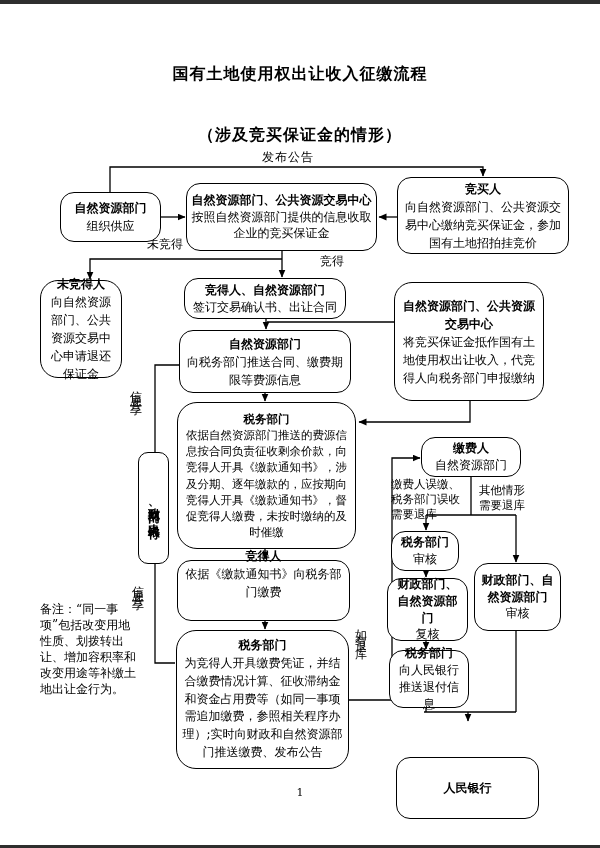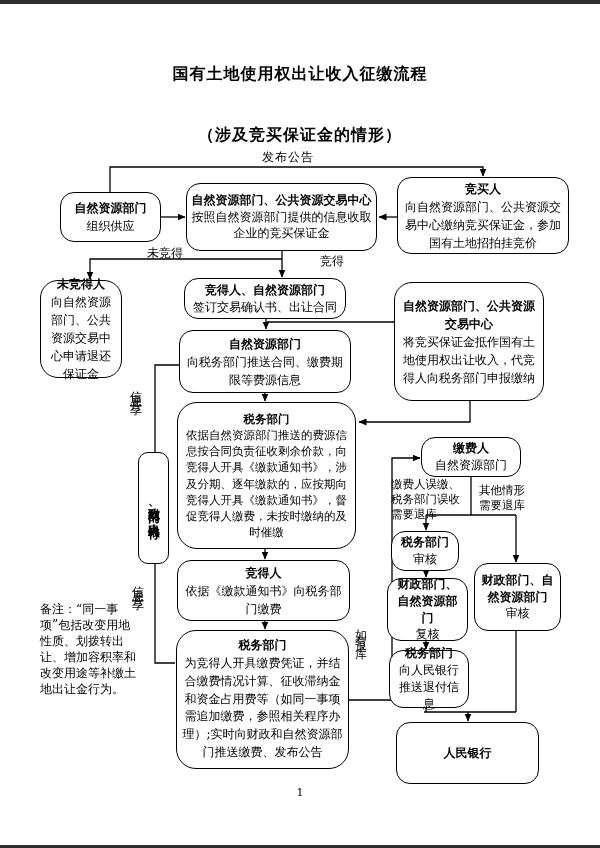--- a/index.html
+++ b/index.html
@@ -63,21 +63,21 @@
       <path d="M426 571 V577" marker-end="url(#ah)"></path>
       <path d="M426 641 V649" marker-end="url(#ah)"></path>
       <path d="M516 631 V712"></path>
       <path d="M426 708 V712"></path>
       <path d="M424 712 H516"></path>
       <path d="M468 712 V721" marker-end="url(#ah)"></path>
     </g>
   </svg>
 
   <div class="flabel" style="left:250px;top:149px;letter-spacing:1px;margin-left:12px;">发布公告</div>
-  <div class="flabel" style="left:147px;top:245px;">未竞得</div>
+  <div class="flabel" style="left:147px;top:236px;">未竞得</div>
   <div class="flabel" style="left:288px;top:253px;margin-left:32px;">竞得</div>
   <div class="vlabel" style="left:127px;top:381px;height:66px;">信息共享</div>
   <div class="vlabel" style="left:129px;top:576px;height:66px;">信息共享</div>
   <div class="vlabel wide" style="left:352px;top:619px;height:80px;">如有退库</div>
   <div class="mlabel" style="left:391px;top:478px;width:78px;">缴费人误缴、税务部门误收需要退库</div>
   <div class="mlabel" style="left:479px;top:484px;width:50px;">其他情形需要退库</div>
 
   <div class="node" style="left:60px;top:192px;width:101px;height:50px;">
     <div class="nt">自然资源部门</div>
     <div class="nb">组织供应</div>
@@ -136,25 +136,25 @@
   <div class="node snug" style="left:474px;top:563px;width:87px;height:68px;">
     <div class="nt">财政部门、自然资源部门</div>
     <div class="nb">审核</div>
   </div>
 
   <div class="node snug" style="left:389px;top:650px;width:80px;height:58px;">
     <div class="nt">税务部门</div>
     <div class="nb">向人民银行推送退付信息</div>
   </div>
 
-  <div class="node" style="left:396px;top:722px;width:143px;height:62px;gap:24px;">
+  <div class="node" style="left:396px;top:757px;width:143px;height:62px;gap:24px;">
     <div class="nt">人民银行</div>
   </div>
 
-  <div class="node" style="left:177px;top:560px;width:173px;height:61px;">
+  <div class="node" style="left:177px;top:560px;width:173px;height:61px;justify-content:flex-end;">
     <div class="nt">竞得人</div>
     <div class="nb">依据《缴款通知书》向税务部门缴费</div>
   </div>
 
   <div class="node" style="left:176px;top:630px;width:173px;height:139px;border-radius:20px;line-height:1.48;">
     <div class="nt">税务部门</div>
     <div class="nb">为竞得人开具缴费凭证，并结合缴费情况计算、征收滞纳金和资金占用费等（如同一事项需追加缴费，参照相关程序办理）;实时向财政和自然资源部门推送缴费、发布公告</div>
   </div>
 
   <div class="vnode" style="left:138px;top:452px;width:31px;height:112px;">

